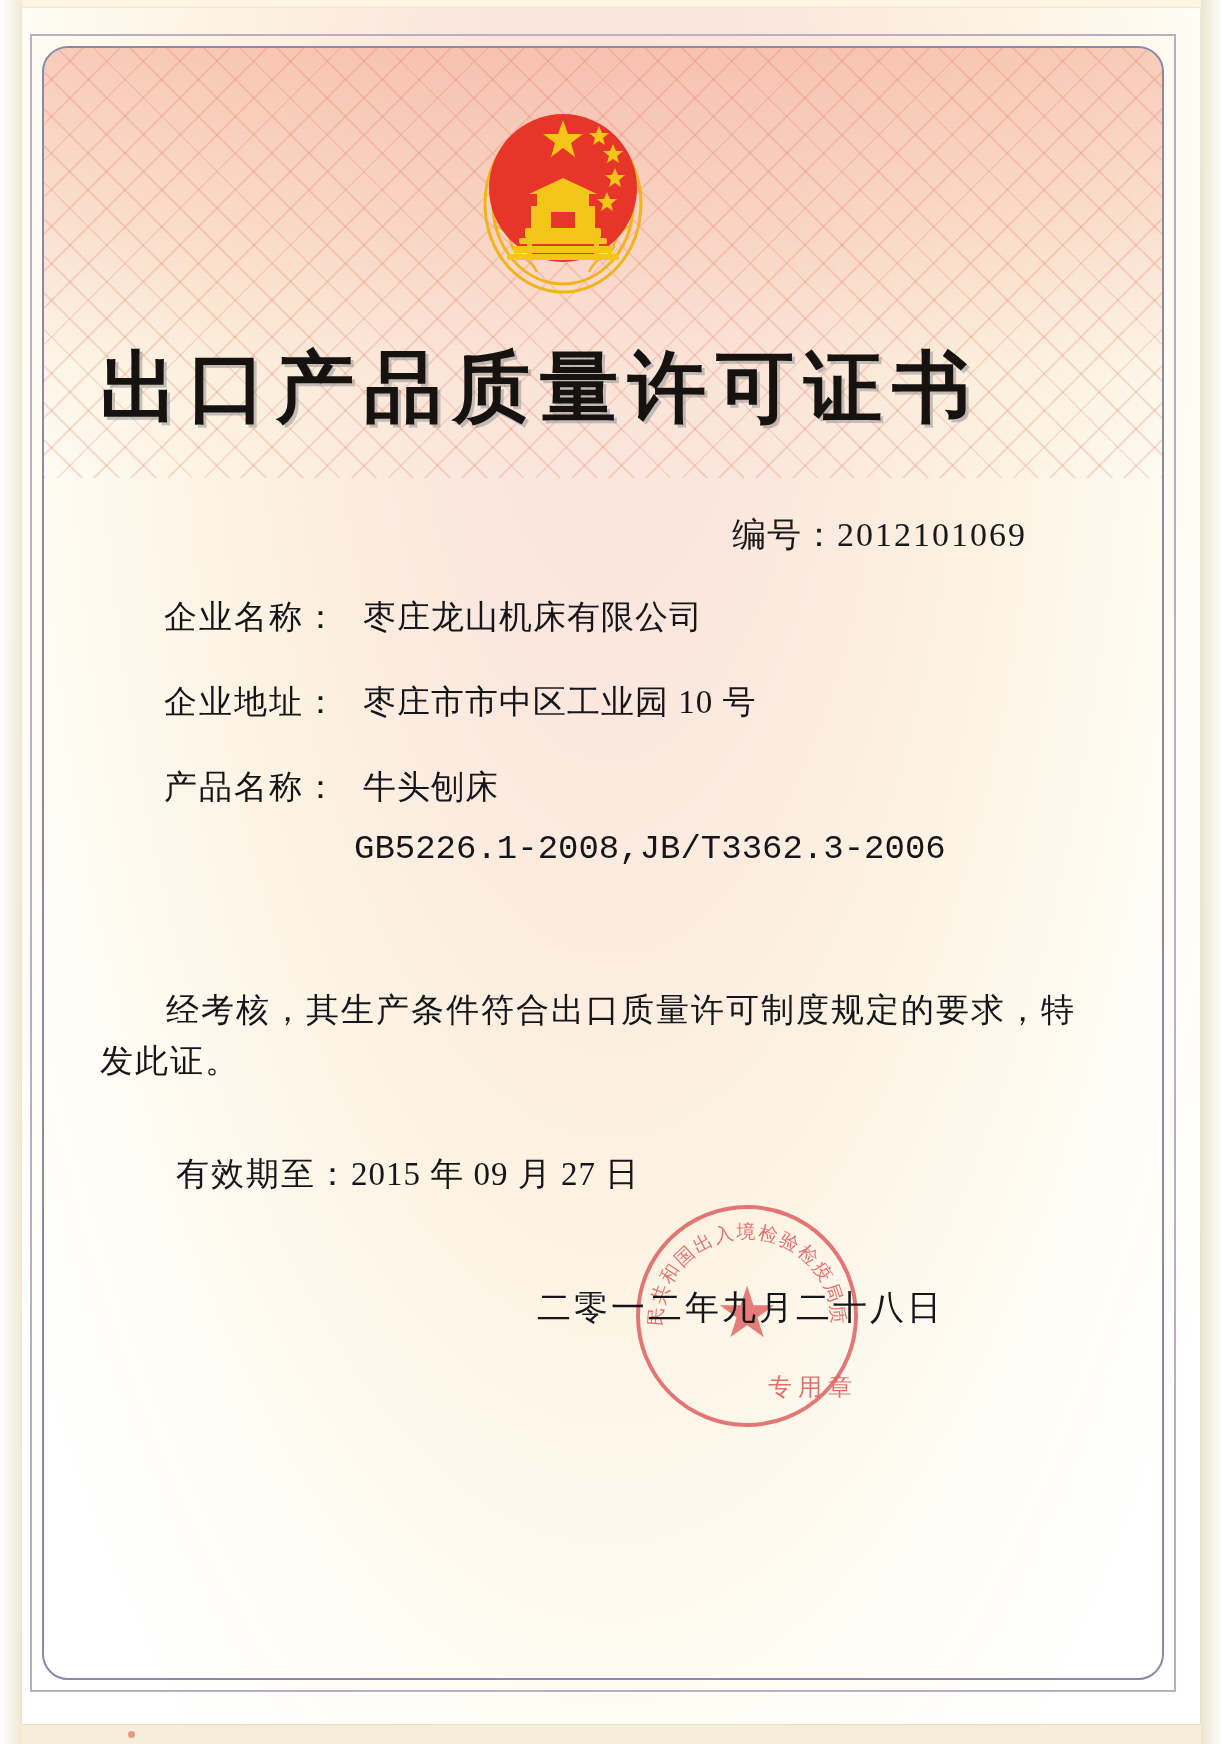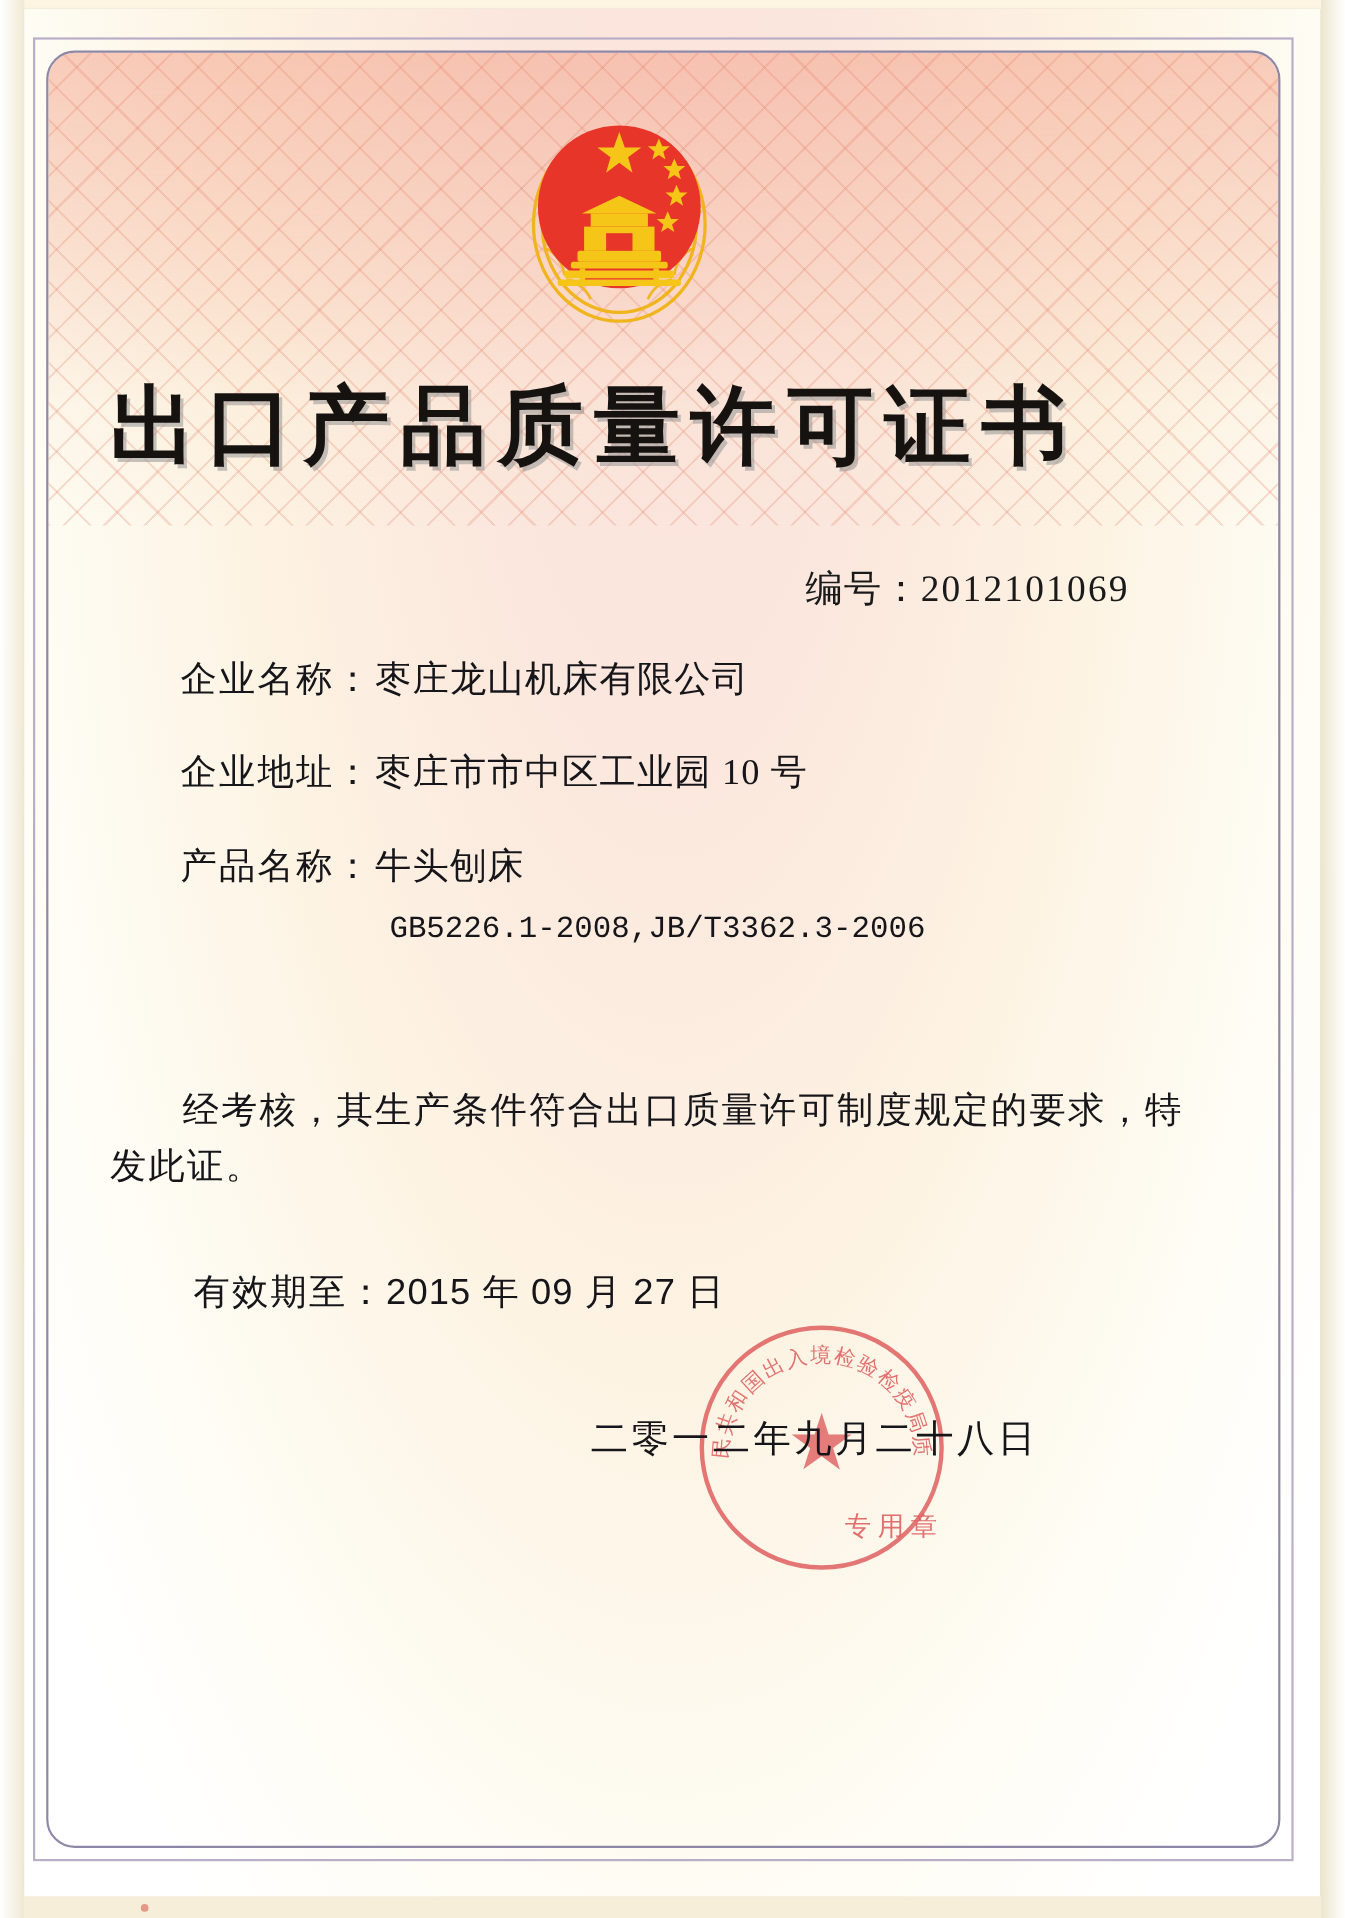--- a/index.html
+++ b/index.html
@@ -122,38 +122,38 @@
     align-items: flex-end;
     margin-bottom: 40px;
     font-size: 33px;
     color: #16161a;
   }
   .field-label {
     white-space: nowrap;
     letter-spacing: 2px;
   }
   .field-value {
-    margin-left: 2px;
+    margin-left: 24px;
     white-space: nowrap;
   }
   .field-value.cn {
     font-size: 33px;
     letter-spacing: 1px;
   }
   .field-value.mono {
     font-family: "Liberation Mono", "DejaVu Sans Mono", monospace;
     font-size: 30px;
     letter-spacing: 0px;
   }
   .std-second {
     margin-left: 190px;
     margin-top: -20px;
     margin-bottom: 40px;
     font-family: "Liberation Mono", "DejaVu Sans Mono", monospace;
-    font-size: 28px;
+    font-size: 34px;
     color: #16161a;
   }
 
   
   .body-text {
     position: absolute;
     left: 100px;
     top: 985px;
     width: 1010px;
     font-size: 33px;
@@ -167,21 +167,21 @@
   .validity {
     position: absolute;
     left: 176px;
     top: 1152px;
     font-size: 33px;
     color: #16161a;
     letter-spacing: 2px;
     white-space: nowrap;
   }
   .validity .date {
-    font-family: Liberation Sans, sans-serif;
+    font-family: Liberation Serif, serif;
     letter-spacing: 1px;
   }
 
   
   .issue-date {
     position: absolute;
     left: 537px;
     top: 1285px;
     font-size: 34px;
     color: #16161a;

